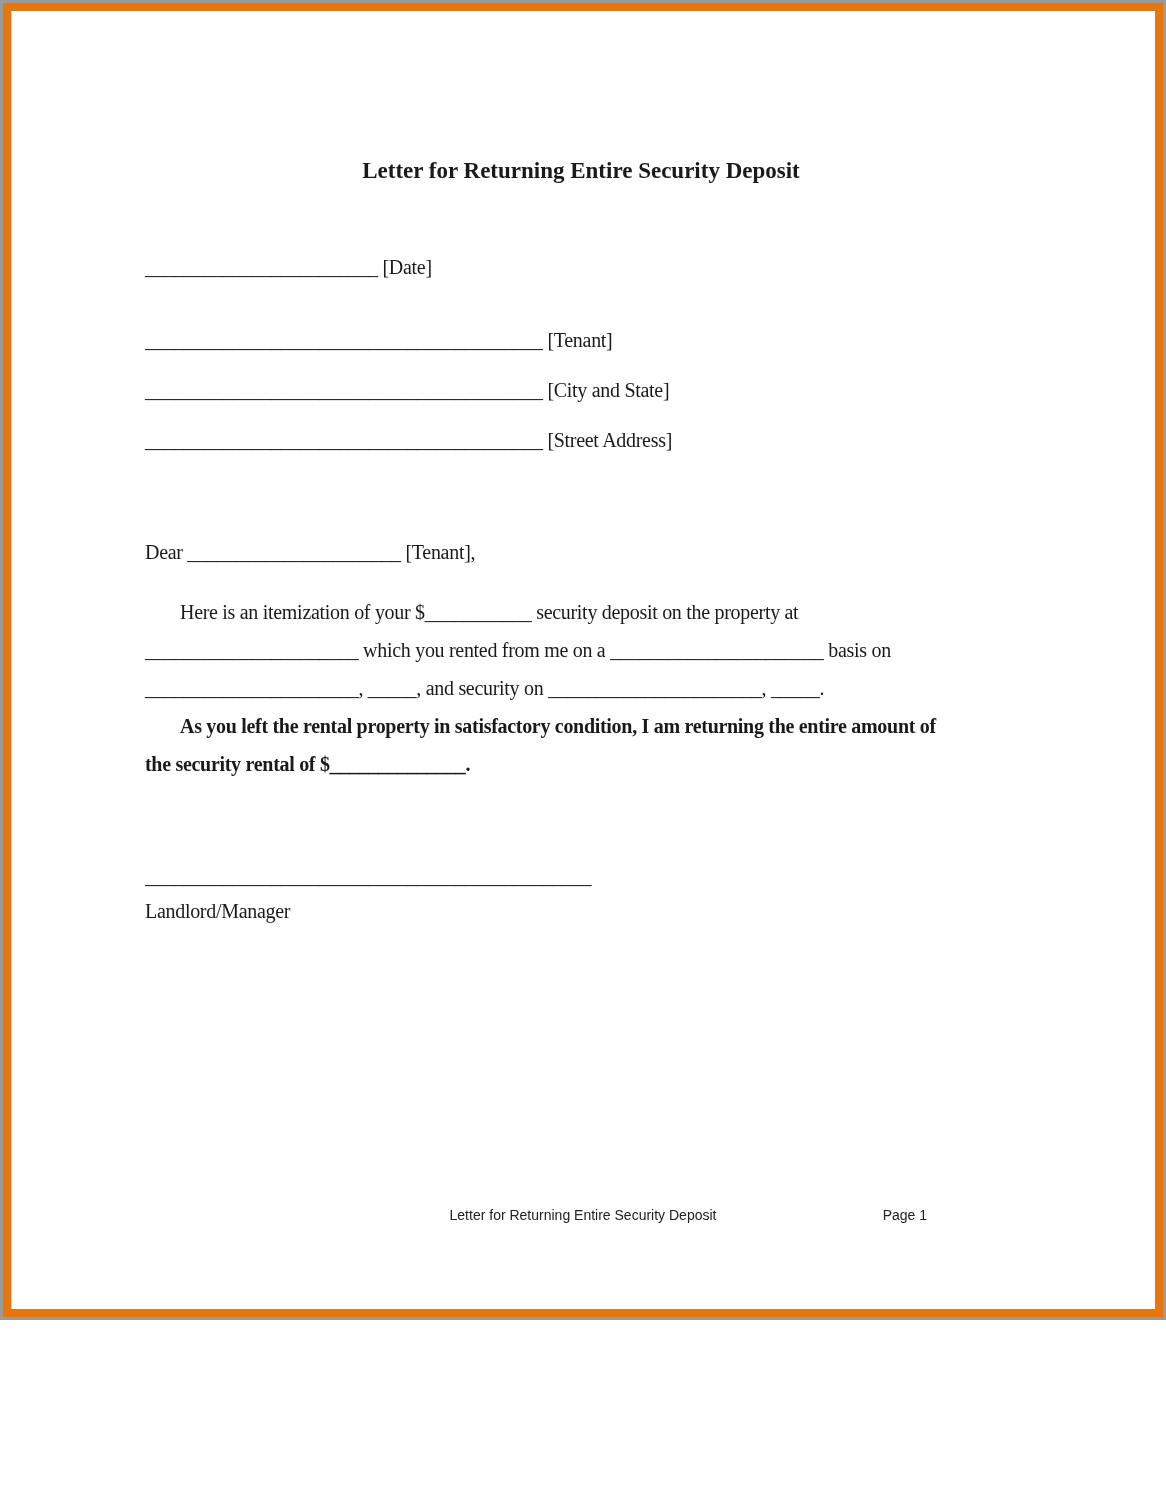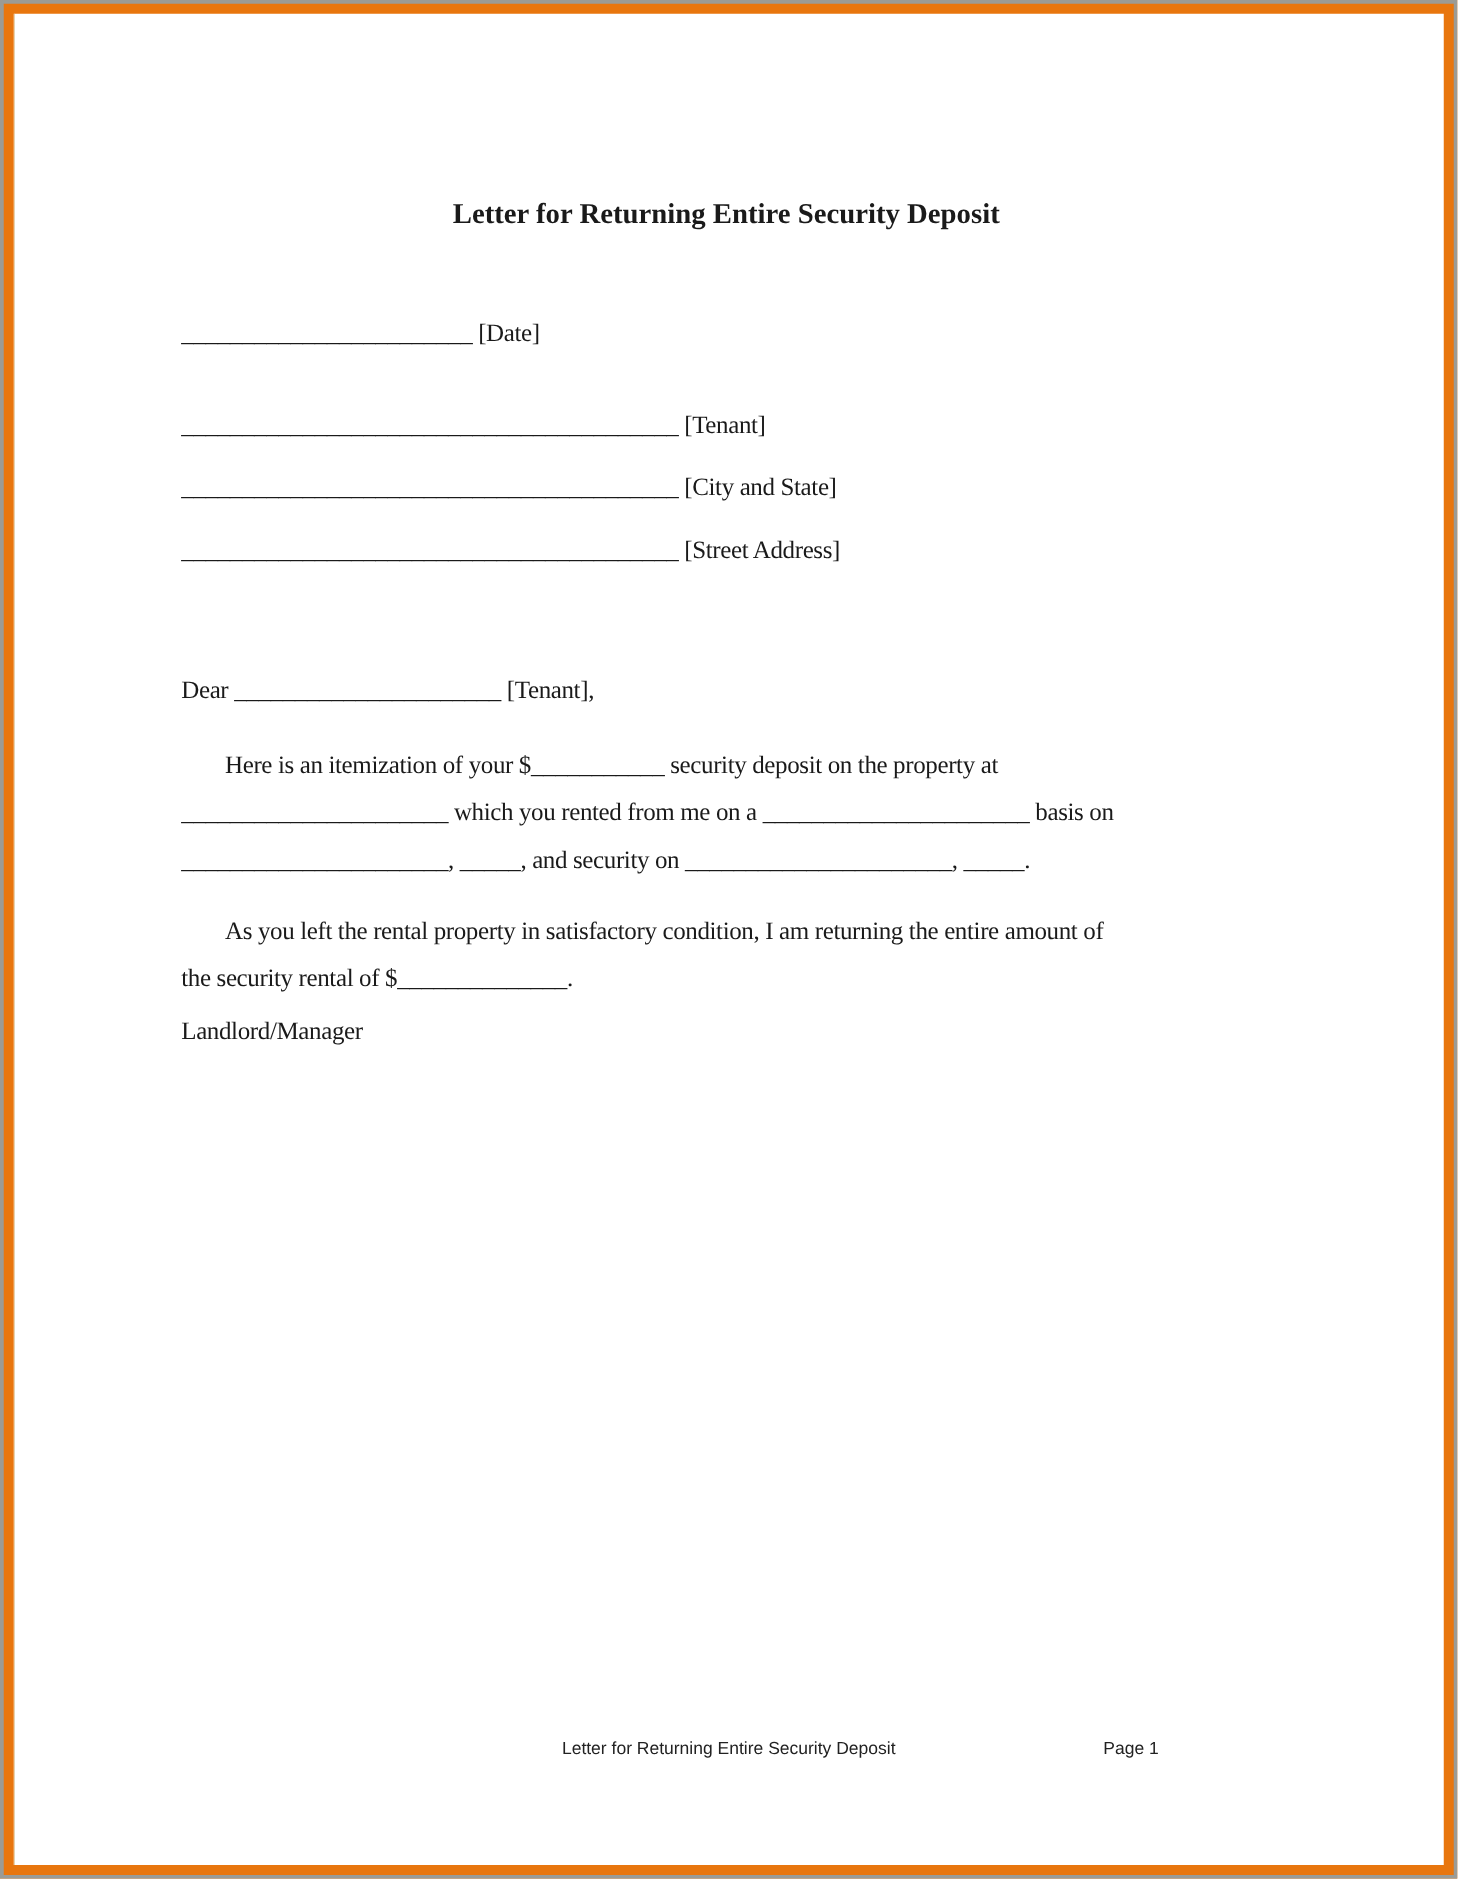--- a/index.html
+++ b/index.html
@@ -5,21 +5,21 @@
   :root{
     --frame_orange:#E8760E;
     --frame_gray:#9B9B95;
     --paper:#FFFFFF;
     --ink:#1A1A1A;
   }
   *{margin:0;padding:0;box-sizing:border-box;}
   html,body{background:#fff;}
   body{width:1166px;height:1503px;position:relative;font-family:"Liberation Serif",serif;color:var(--ink);}
   .page{
-    position:absolute;left:0;top:0;width:1166px;height:1503px;
+    position:absolute;left:0;top:0;width:1166px;height:1320px;
     border:3px solid var(--frame_gray);
     background:var(--frame_orange);
   }
   .paper{
     position:absolute;left:8px;top:8px;right:8px;bottom:8px;
     background:var(--paper);
     box-shadow:inset 1px 0 0 #e6d3ae;
   }
   .content{
     position:absolute;left:0;top:0;right:0;bottom:0;
@@ -34,21 +34,21 @@
     text-align:center;
     font-size:23px;
     font-weight:bold;
     letter-spacing:0;
   }
   .date-line{margin-top:74px;}
   .address-block{margin-top:36px;line-height:50px;}
   .salutation{margin-top:68px;line-height:38px;}
   .para{line-height:38px;}
   .p1{margin-top:22px;}
-  .p2{margin-top:19px;}
+  .p2{margin-top:0;font-weight:bold;}
   .indent{padding-left:35px;}
   .closing{margin-top:16px;line-height:38px;}
   .signature-line{margin-top:82px;}
   .signature-label{margin-top:12px;}
   .footer{
     position:absolute;left:0;right:0;bottom:84px;
     font-family:"Liberation Sans",sans-serif;
     font-size:14px;
     letter-spacing:0;
     color:#222;
@@ -86,20 +86,21 @@
         <div class="line">______________________ which you rented from me on a ______________________ basis on</div>
         <div class="line">______________________, _____, and security on ______________________, _____.</div>
       </div>
 
       <div class="para p2">
         <div class="line indent">As you left the rental property in satisfactory condition, I am returning the entire amount of</div>
         <div class="line">the security rental of $______________.</div>
       </div>
 
 
+      <div class="signature-line line">______________________________________________</div>
       <div class="signature-label line">Landlord/Manager</div>
 
     </div>
 
     <div class="footer">
       <div class="footer-title">Letter for Returning Entire Security Deposit</div>
       <div class="footer-page">Page 1</div>
     </div>
   </div>
 </div>

